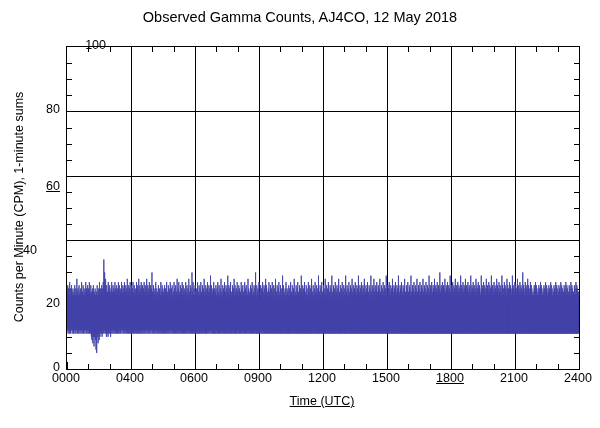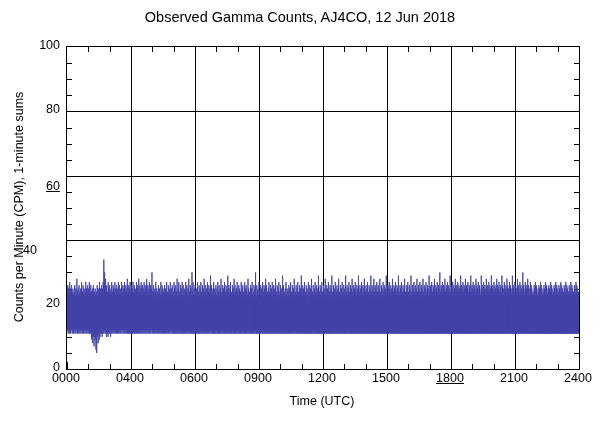--- a/index.html
+++ b/index.html
@@ -97,20 +97,21 @@
 
   #xaxis-label {
     position: absolute;
     left: 66px;
     top: 394px;
     width: 512px;
     text-align: center;
     font-size: 12.5px;
     color: #000000;
     white-space: nowrap;
+    text-decoration: underline;
   }
 
   #yaxis-label {
     position: absolute;
     left: 0;
     top: 0;
     width: 322px;
     height: 16px;
     transform: translate(-142px, 199px) rotate(-90deg);
     transform-origin: center center;
@@ -119,21 +120,21 @@
     line-height: 16px;
     color: #000000;
     white-space: nowrap;
   }
 </style>
 </head>
 <body>
 
 <div id="figure">
 
-  <div id="chart-title">Observed Gamma Counts, AJ4CO, 12 Jun 2018</div>
+  <div id="chart-title">Observed Gamma Counts, AJ4CO, 12 May 2018</div>
 
   <div id="plot-area">
     <svg id="plot-svg" viewBox="0 0 512 322" preserveAspectRatio="none" xmlns="http://www.w3.org/2000/svg">
       <g id="grid-lines">
           <line x1="64.5" y1="0" x2="64.5" y2="322" stroke="#000000" stroke-width="1" shape-rendering="crispEdges"></line>
           <line x1="128.5" y1="0" x2="128.5" y2="322" stroke="#000000" stroke-width="1" shape-rendering="crispEdges"></line>
           <line x1="192.5" y1="0" x2="192.5" y2="322" stroke="#000000" stroke-width="1" shape-rendering="crispEdges"></line>
           <line x1="256.5" y1="0" x2="256.5" y2="322" stroke="#000000" stroke-width="1" shape-rendering="crispEdges"></line>
           <line x1="320.5" y1="0" x2="320.5" y2="322" stroke="#000000" stroke-width="1" shape-rendering="crispEdges"></line>
           <line x1="384.5" y1="0" x2="384.5" y2="322" stroke="#000000" stroke-width="1" shape-rendering="crispEdges"></line>
@@ -221,21 +222,21 @@
       </g>
     </svg>
   </div>
 
   <div id="ytick-labels">
       <div class="ytick-label" style="top: 361px;">0</div>
       <div class="ytick-label" style="top: 296.6px;">20</div>
       <div class="ytick-label" style="top: 244px; text-align: center;">40</div>
       <div class="ytick-label" style="top: 180px; text-decoration: underline;">60</div>
       <div class="ytick-label" style="top: 103.4px;">80</div>
-      <div class="ytick-label" style="top: 39px;">100</div>
+      <div class="ytick-label" style="top: 39px; margin-left: 46px;">100</div>
     </div>
   <div id="xtick-labels">
       <div class="xtick-label" style="left: 66px;">0000</div>
       <div class="xtick-label" style="left: 130px;">0400</div>
       <div class="xtick-label" style="left: 194px;">0600</div>
       <div class="xtick-label" style="left: 258px;">0900</div>
       <div class="xtick-label" style="left: 322px;">1200</div>
       <div class="xtick-label" style="left: 386px;">1500</div>
       <div class="xtick-label" style="left: 450px; text-decoration: underline;">1800</div>
       <div class="xtick-label" style="left: 514px;">2100</div>

